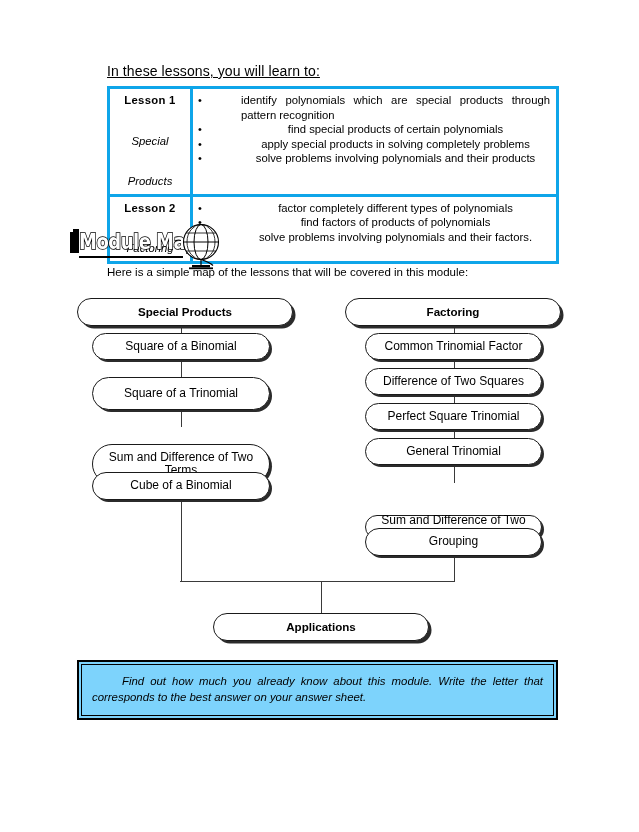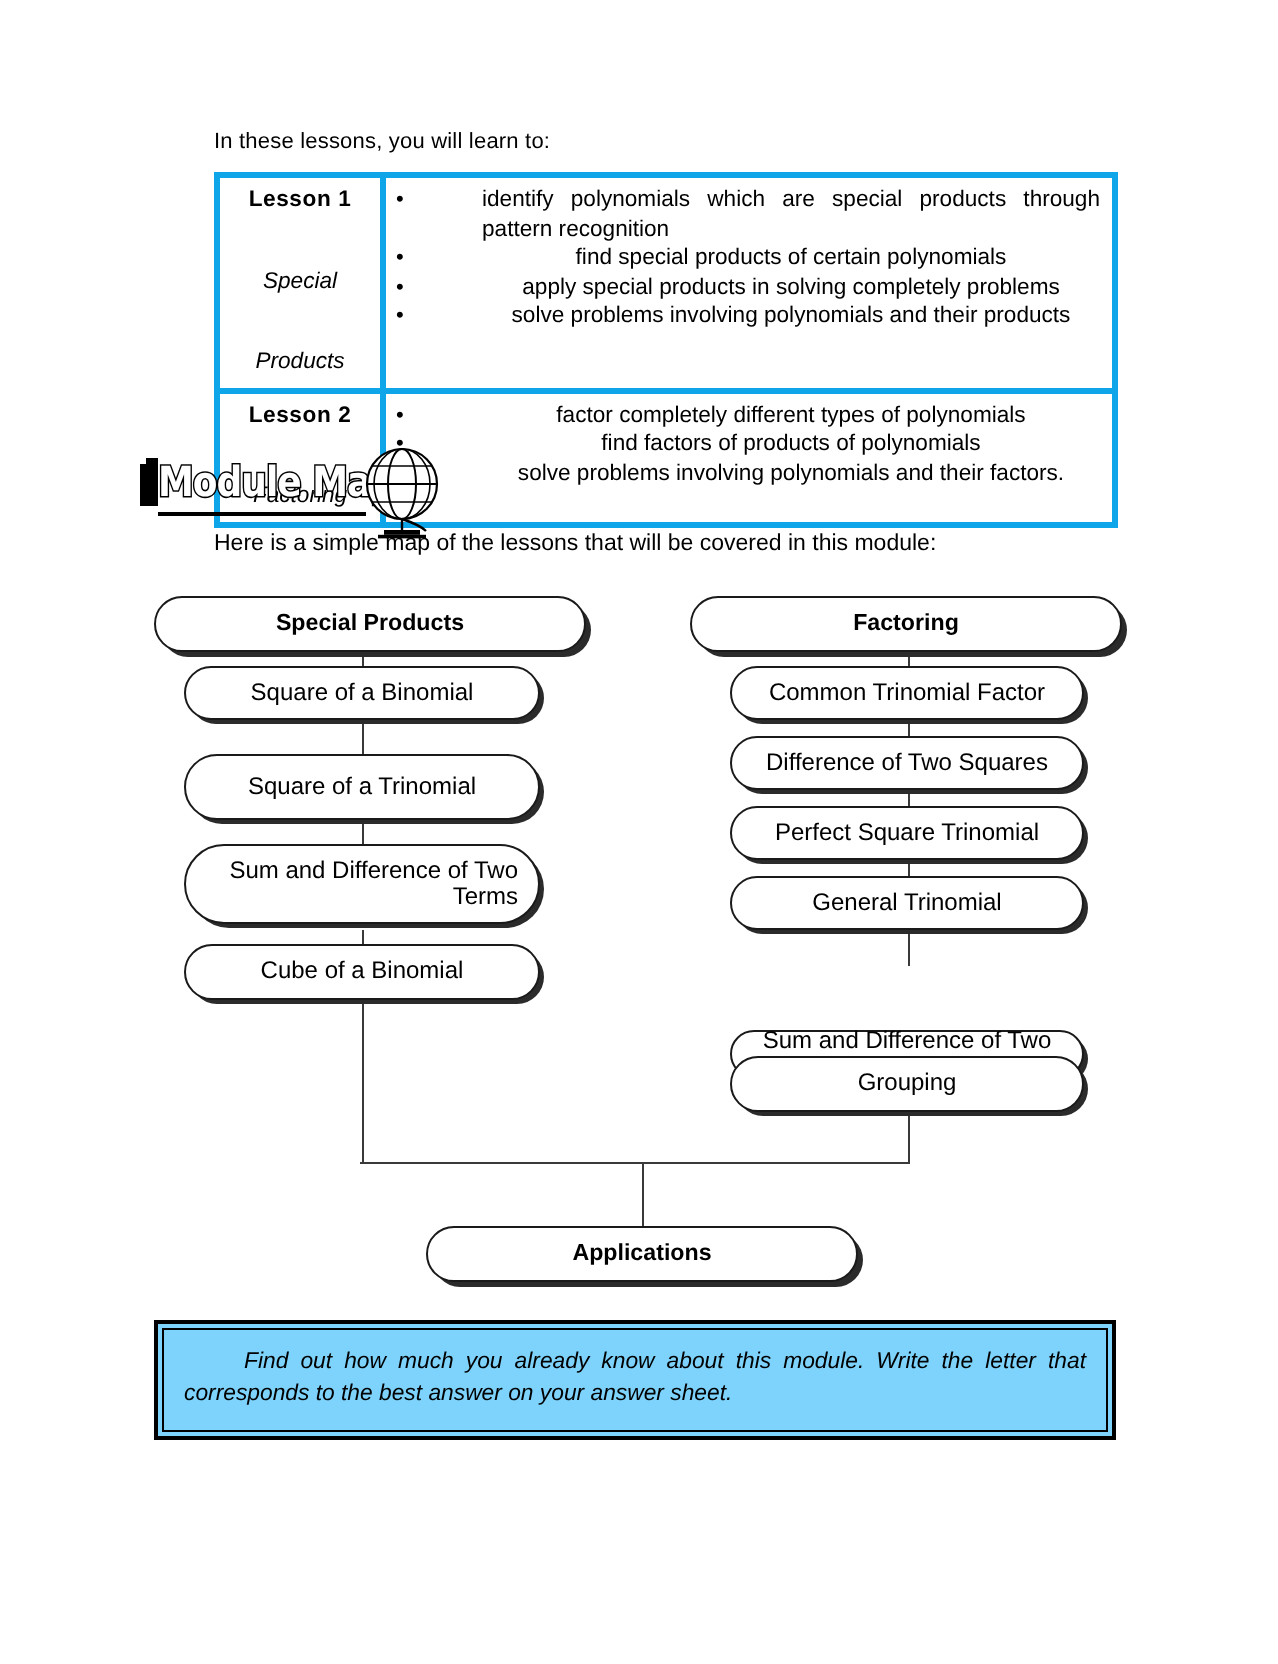--- a/index.html
+++ b/index.html
@@ -14,23 +14,24 @@
     font-family: "Liberation Sans", sans-serif;
     color: #000000;
     overflow: hidden;
   }
 
   
   .intro-line {
     position: absolute;
     left: 107px;
     top: 64px;
-    font-size: 11px;
+    font-size: 14px;
     line-height: 14px;
     letter-spacing: 0.1px;
+    text-decoration: underline;
   }
 
   
   .obj-table {
     position: absolute;
     left: 107px;
     top: 86px;
     width: 452px;
     border-collapse: collapse;
     table-layout: fixed;
@@ -314,21 +315,21 @@
 
   <div class="node head" style="left:77px; top:298px; width:216px; height:28px;">
     <span>Special Products</span>
   </div>
   <div class="node" style="left:92px; top:333px; width:178px; height:27px;">
     <span>Square of a Binomial</span>
   </div>
   <div class="node" style="left:92px; top:377px; width:178px; height:33px;">
     <span>Square of a Trinomial</span>
   </div>
-  <div class="node" style="left:92px; top:422px; width:178px; height:40px;text-align:right;">
+  <div class="node" style="left:92px; top:444px; width:178px; height:40px;">
     <span>Sum and Difference of Two Terms</span>
   </div>
   <div class="node" style="left:92px; top:472px; width:178px; height:28px;">
     <span>Cube of a Binomial</span>
   </div>
 
   <div class="node head" style="left:345px; top:298px; width:216px; height:28px;">
     <span>Factoring</span>
   </div>
   <div class="node" style="left:365px; top:333px; width:177px; height:27px;">

